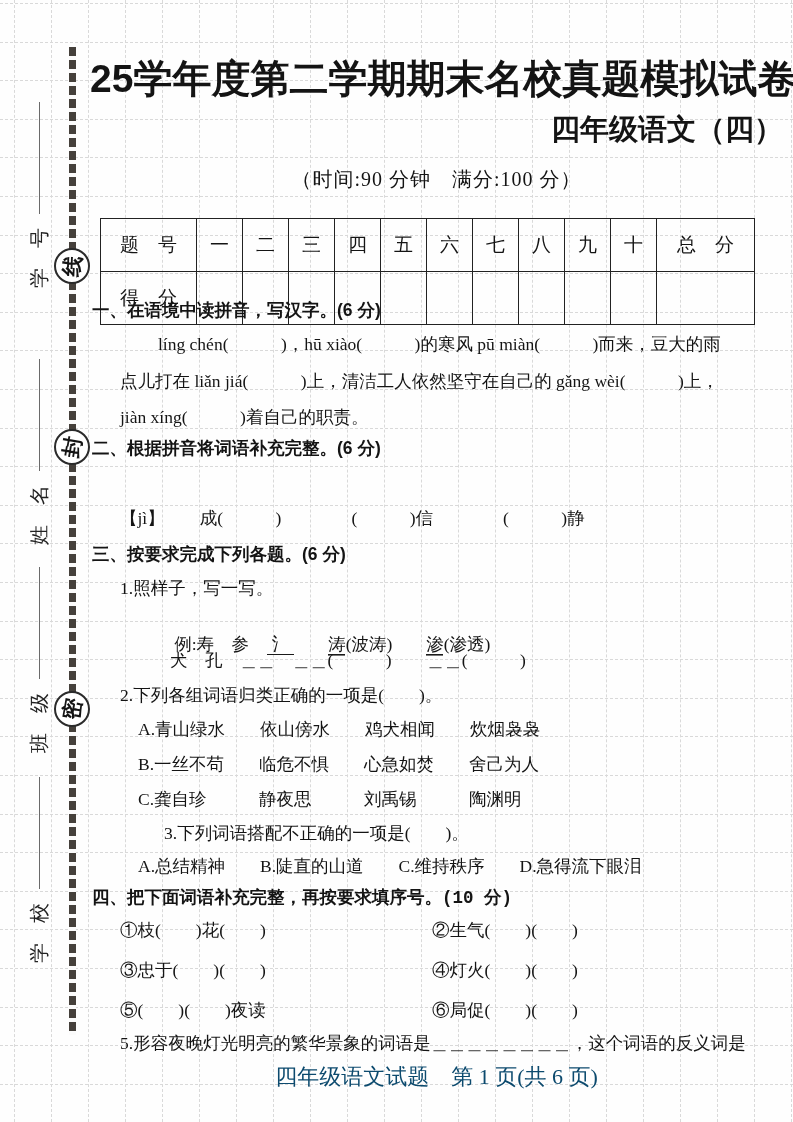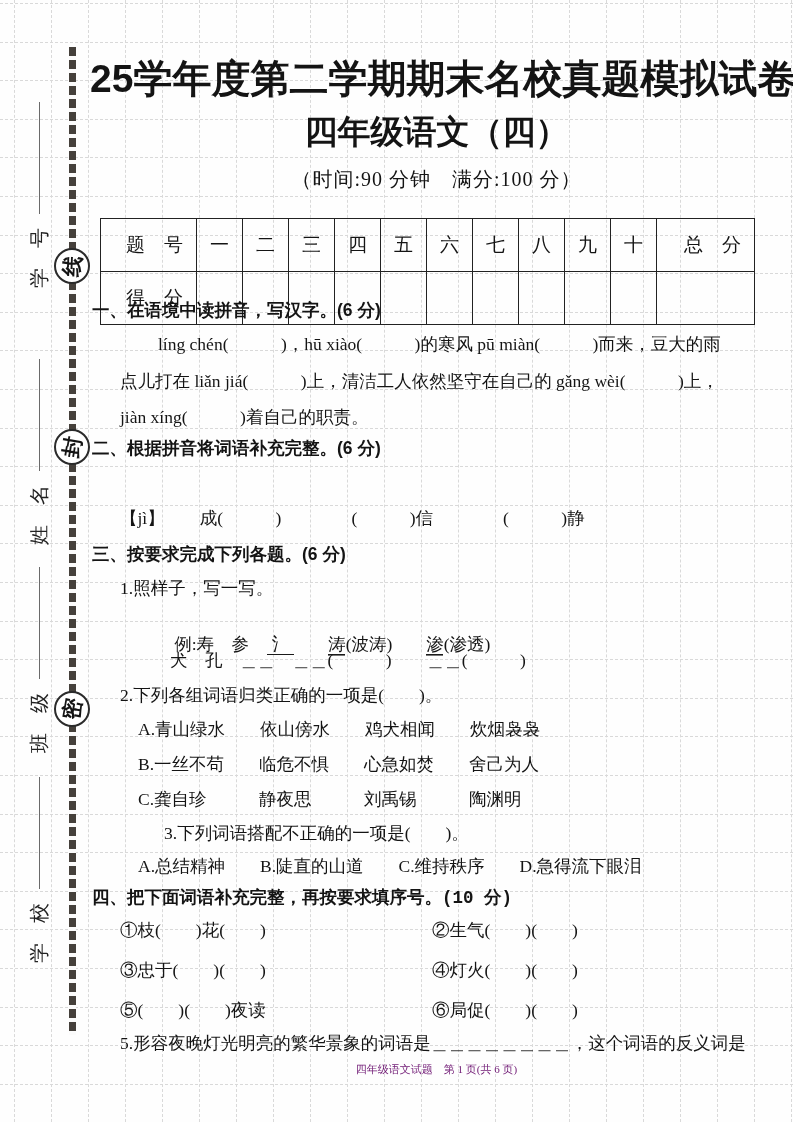--- a/index.html
+++ b/index.html
@@ -33,34 +33,34 @@
   .side-label .lab-text { letter-spacing:0; }
   .blank-line { display:inline-block; width:112px; height:1px; border-bottom:1.5px solid #6a6a6a; margin-left:14px; }
 
   .content { position:absolute; inset:0; z-index:2; }
 
   .title {
     position:absolute; left:90px; right:4px; top:52px; text-align:center;
     font-family:"Liberation Sans", sans-serif; font-weight:700; font-size:39px; white-space:nowrap;
   }
   .subtitle {
-    position:absolute; left:90px; right:10px; top:110px; text-align:center;
-    font-weight:700; font-size:33px;
+    position:absolute; left:90px; right:10px; top:110px; text-align:right;
+    font-weight:700; font-size:29px;
   }
   .info-line {
     position:absolute; left:90px; right:10px; top:166px; text-align:center;
     font-size:20px; letter-spacing:1px;
   }
 
   .score-table {
     position:absolute; left:100px; top:218px; border-collapse:collapse;
     font-size:19px; table-layout:fixed;
   }
   .score-table td {
-    border:1.6px solid #222; text-align:right; height:35px; padding:13px;margin-top:46px;
+    border:1.6px solid #222; text-align:center; height:35px; padding:13px;margin-top:46px;
   }
   .score-table .c-label { width:96px; }
   .score-table .c-num { width:45px; }
   .score-table .c-total { width:98px; }
 
   .tline { position:absolute; white-space:pre; font-size:17.5px; line-height:1.2; }
   .sechead { font-family:"Liberation Sans", sans-serif; font-weight:700; }
 
   .rad-underline { border-bottom:1.6px solid #1a1a1a; padding:0 5px; }
   .word-underline {
@@ -69,21 +69,21 @@
   }
   .gap-m { display:inline-block; width:34px; }
 
   .s4-grid {
     position:absolute; left:120px; top:918px; width:640px;
     display:grid; grid-template-columns:312px 1fr; row-gap:16px;
     font-size:17.5px; white-space:pre;
   }
   .footer {
     position:absolute; left:90px; right:10px; top:1062px; text-align:center;
-    font-size:11px; color:#701a75;
+    font-size:22px; color:#0c4a6e;
   }
 </style>
 </head>
 <body>
 
 <div class="page">
 
   <div id="grid">
       <div class="gv" style="left: 14px;"></div>
       <div class="gv" style="left: 51px;"></div>

